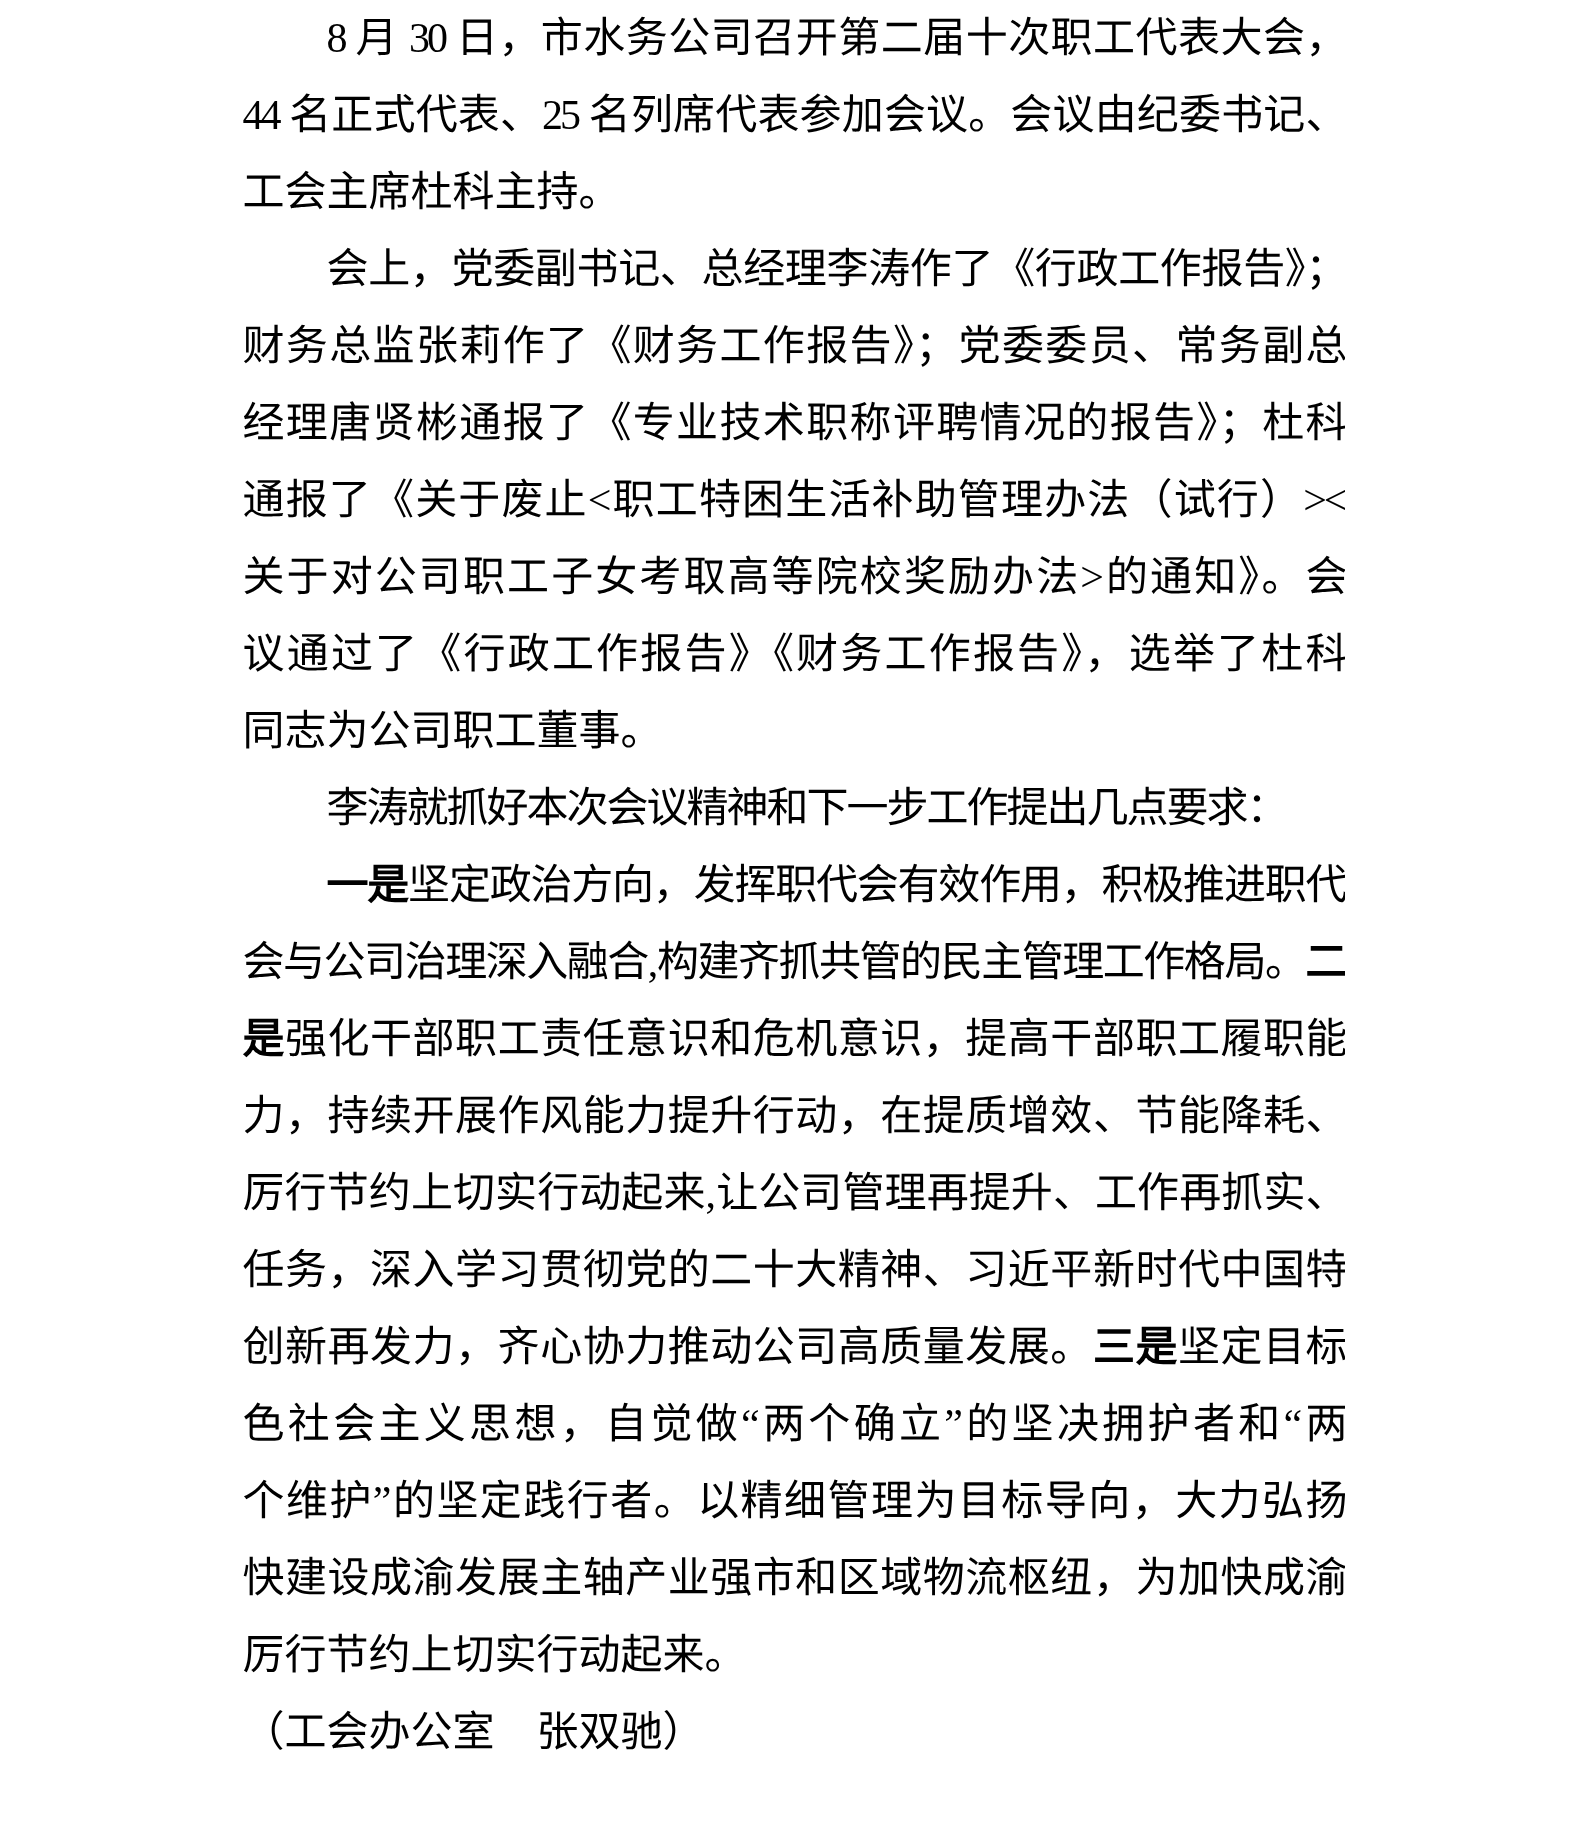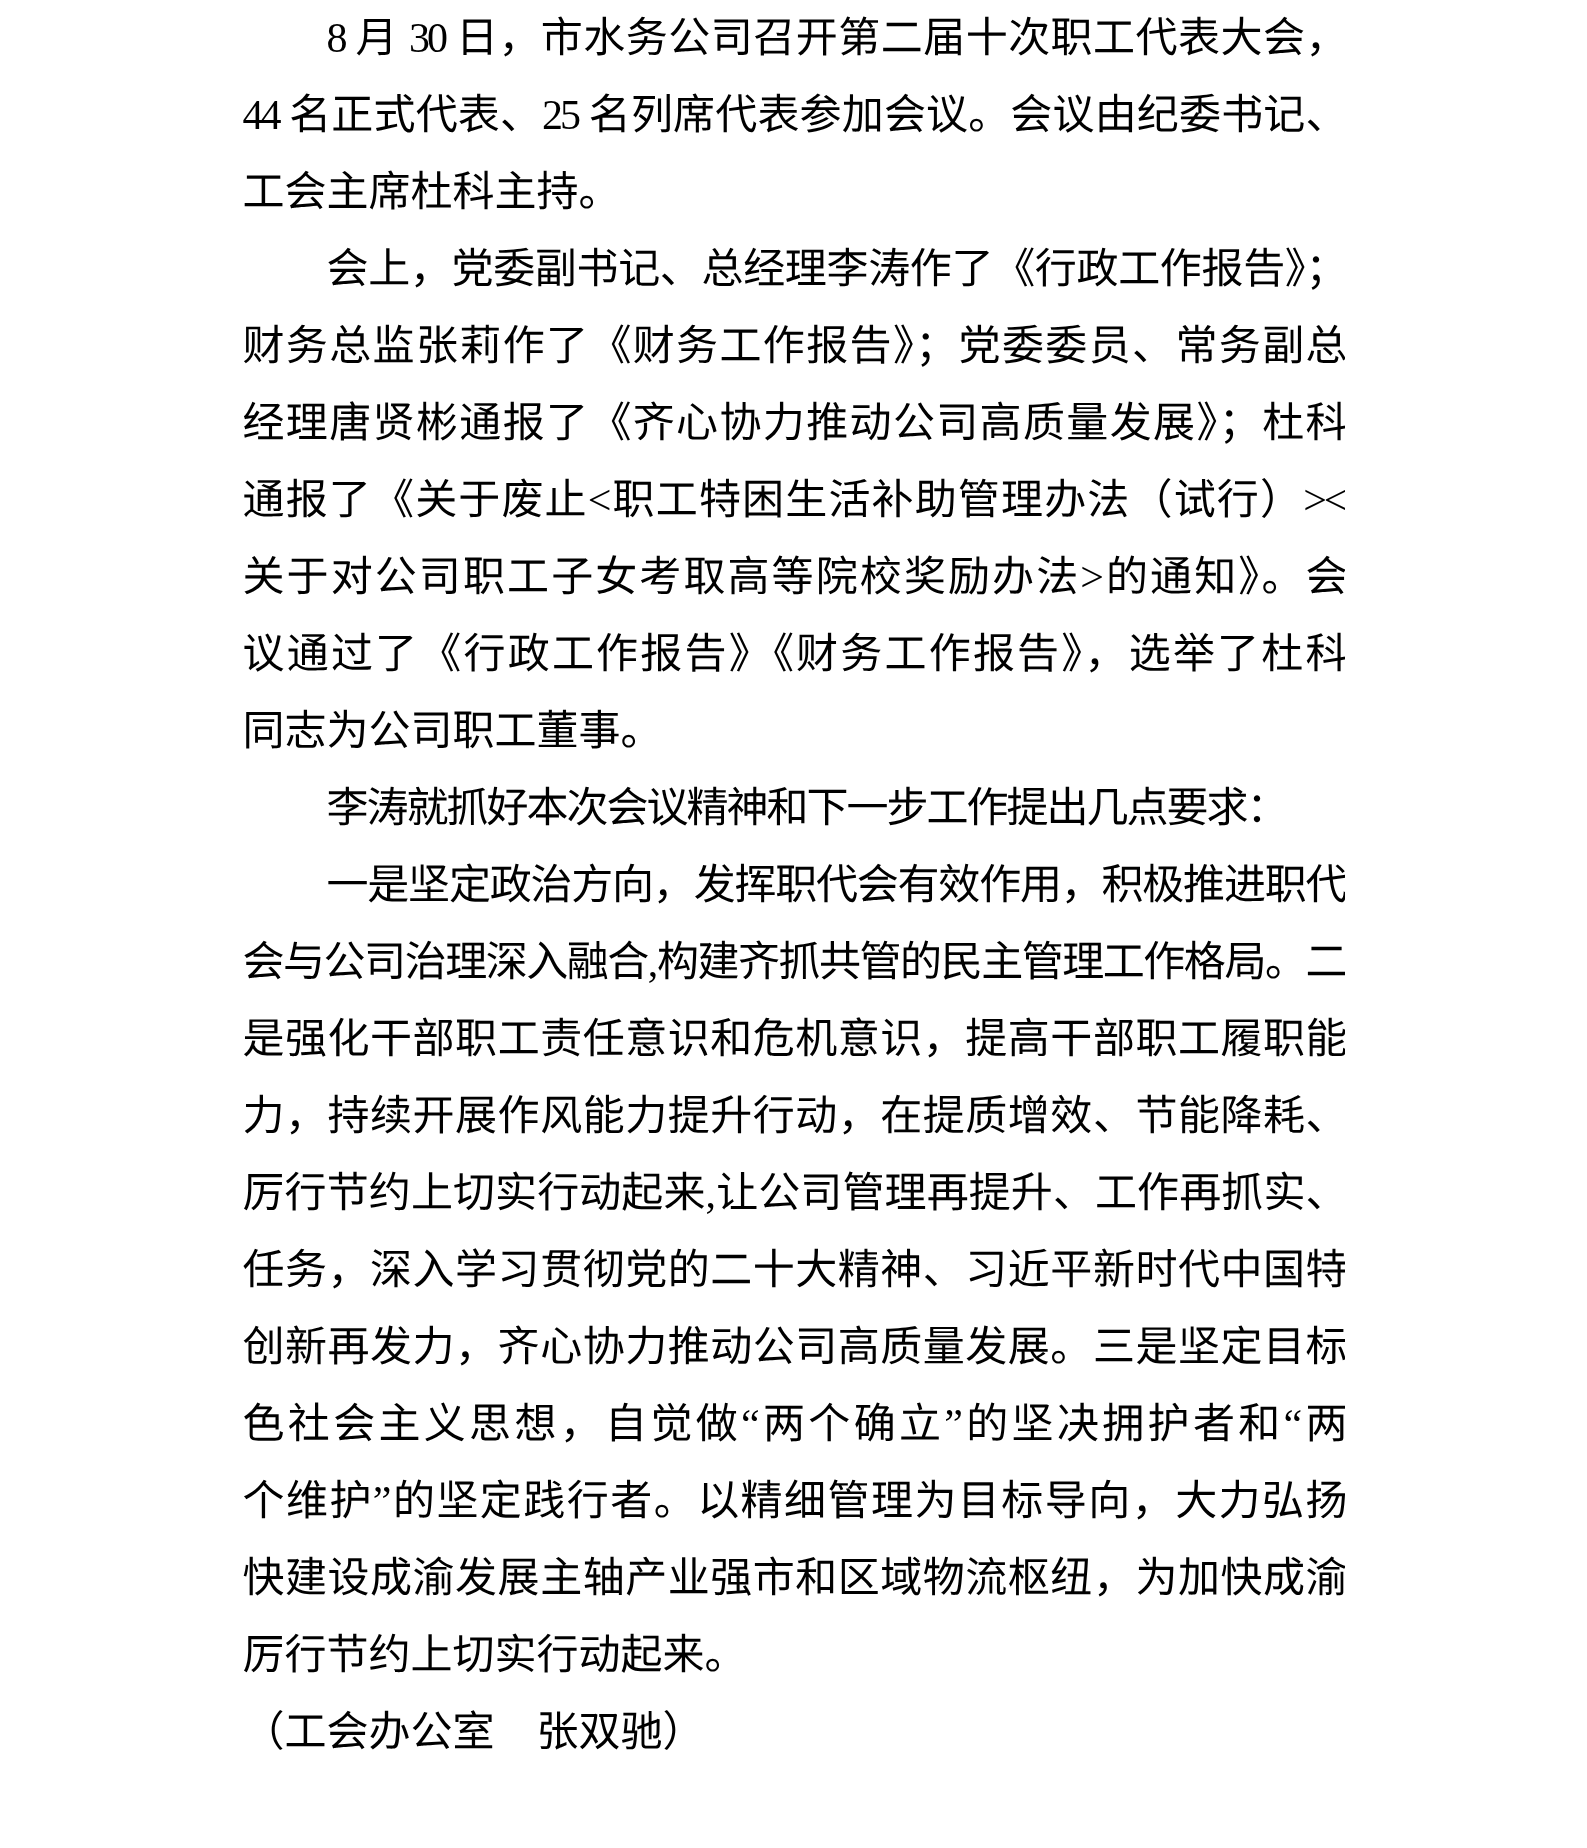--- a/index.html
+++ b/index.html
@@ -46,33 +46,33 @@
   
   .line.tight {
     letter-spacing: -2px;
   }
   
   .line.signature {
     text-align: left;
     padding-right: 278px;
   }
   .run { font-weight: normal; }
-  .run.bold { font-weight: normal; }
+  .run.bold { font-weight: bold; }
 </style>
 </head>
 <body>
 
 <div class="page">
   <div class="doc-body" id="doc-body">
       <div class="line just indent"><span class="run">8 月 30 日，市水务公司召开第二届十次职工代表大会，</span></div>
       <div class="line just"><span class="run">44 名正式代表、25 名列席代表参加会议。会议由纪委书记、</span></div>
       <div class="line"><span class="run">工会主席杜科主持。</span></div>
       <div class="line just indent"><span class="run">会上，党委副书记、总经理李涛作了《行政工作报告》；</span></div>
       <div class="line just"><span class="run">财务总监张莉作了《财务工作报告》；党委委员、常务副总</span></div>
-      <div class="line just"><span class="run">经理唐贤彬通报了《齐心协力推动公司高质量发展》；杜科</span></div>
+      <div class="line just"><span class="run">经理唐贤彬通报了《专业技术职称评聘情况的报告》；杜科</span></div>
       <div class="line just"><span class="run">通报了《关于废止&lt;职工特困生活补助管理办法（试行）&gt;&lt;</span></div>
       <div class="line just"><span class="run">关于对公司职工子女考取高等院校奖励办法&gt;的通知》。会</span></div>
       <div class="line just"><span class="run">议通过了《行政工作报告》《财务工作报告》，选举了杜科</span></div>
       <div class="line"><span class="run">同志为公司职工董事。</span></div>
       <div class="line indent tight"><span class="run">李涛就抓好本次会议精神和下一步工作提出几点要求：</span></div>
       <div class="line just indent"><span class="run bold">一是</span><span class="run">坚定政治方向，发挥职代会有效作用，积极推进职代</span></div>
       <div class="line just"><span class="run">会与公司治理深入融合,构建齐抓共管的民主管理工作格局。</span><span class="run bold">二</span></div>
       <div class="line just"><span class="run bold">是</span><span class="run">强化干部职工责任意识和危机意识，提高干部职工履职能</span></div>
       <div class="line just"><span class="run">力，持续开展作风能力提升行动，在提质增效、节能降耗、</span></div>
       <div class="line just"><span class="run">厉行节约上切实行动起来,让公司管理再提升、工作再抓实、</span></div>

